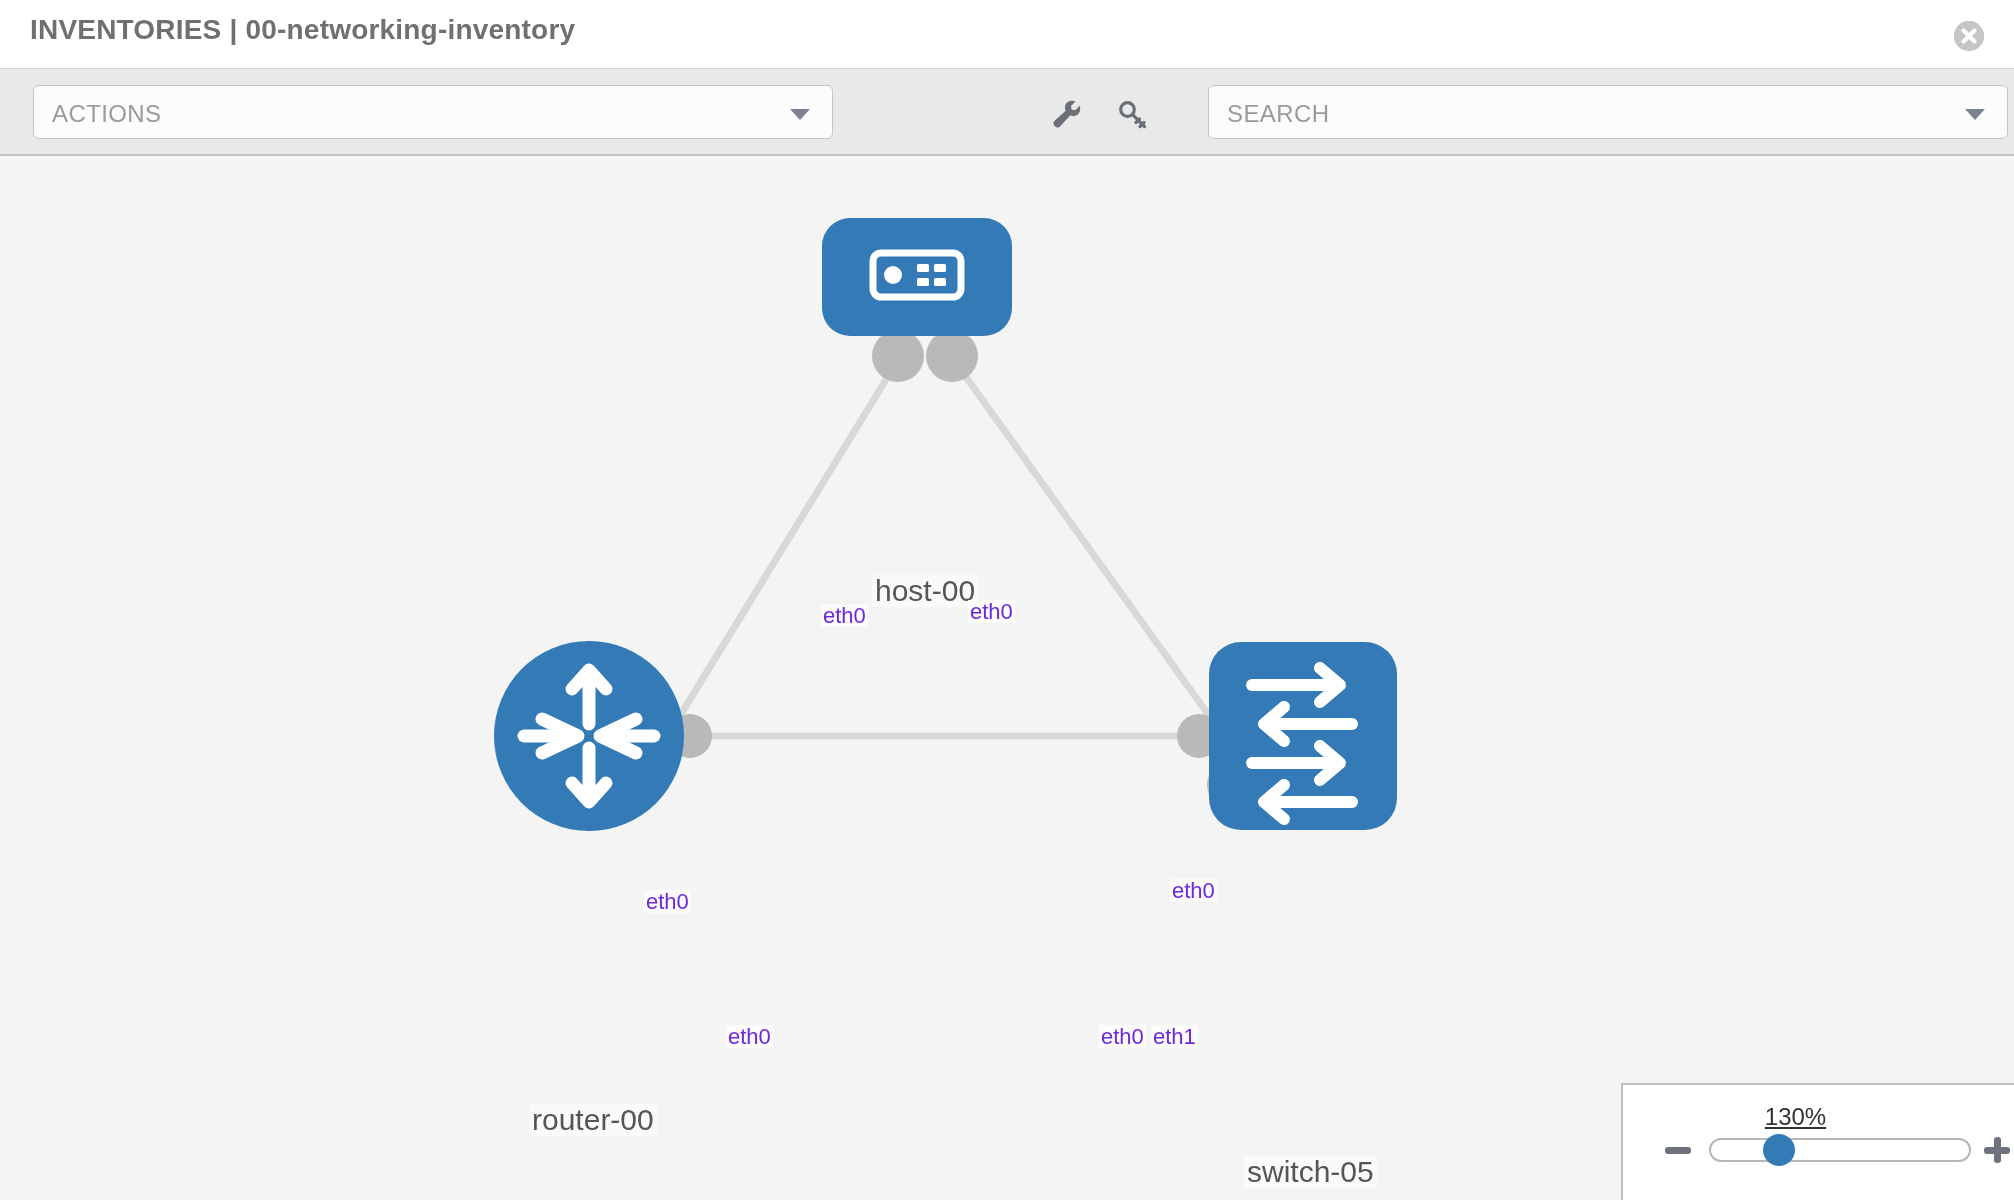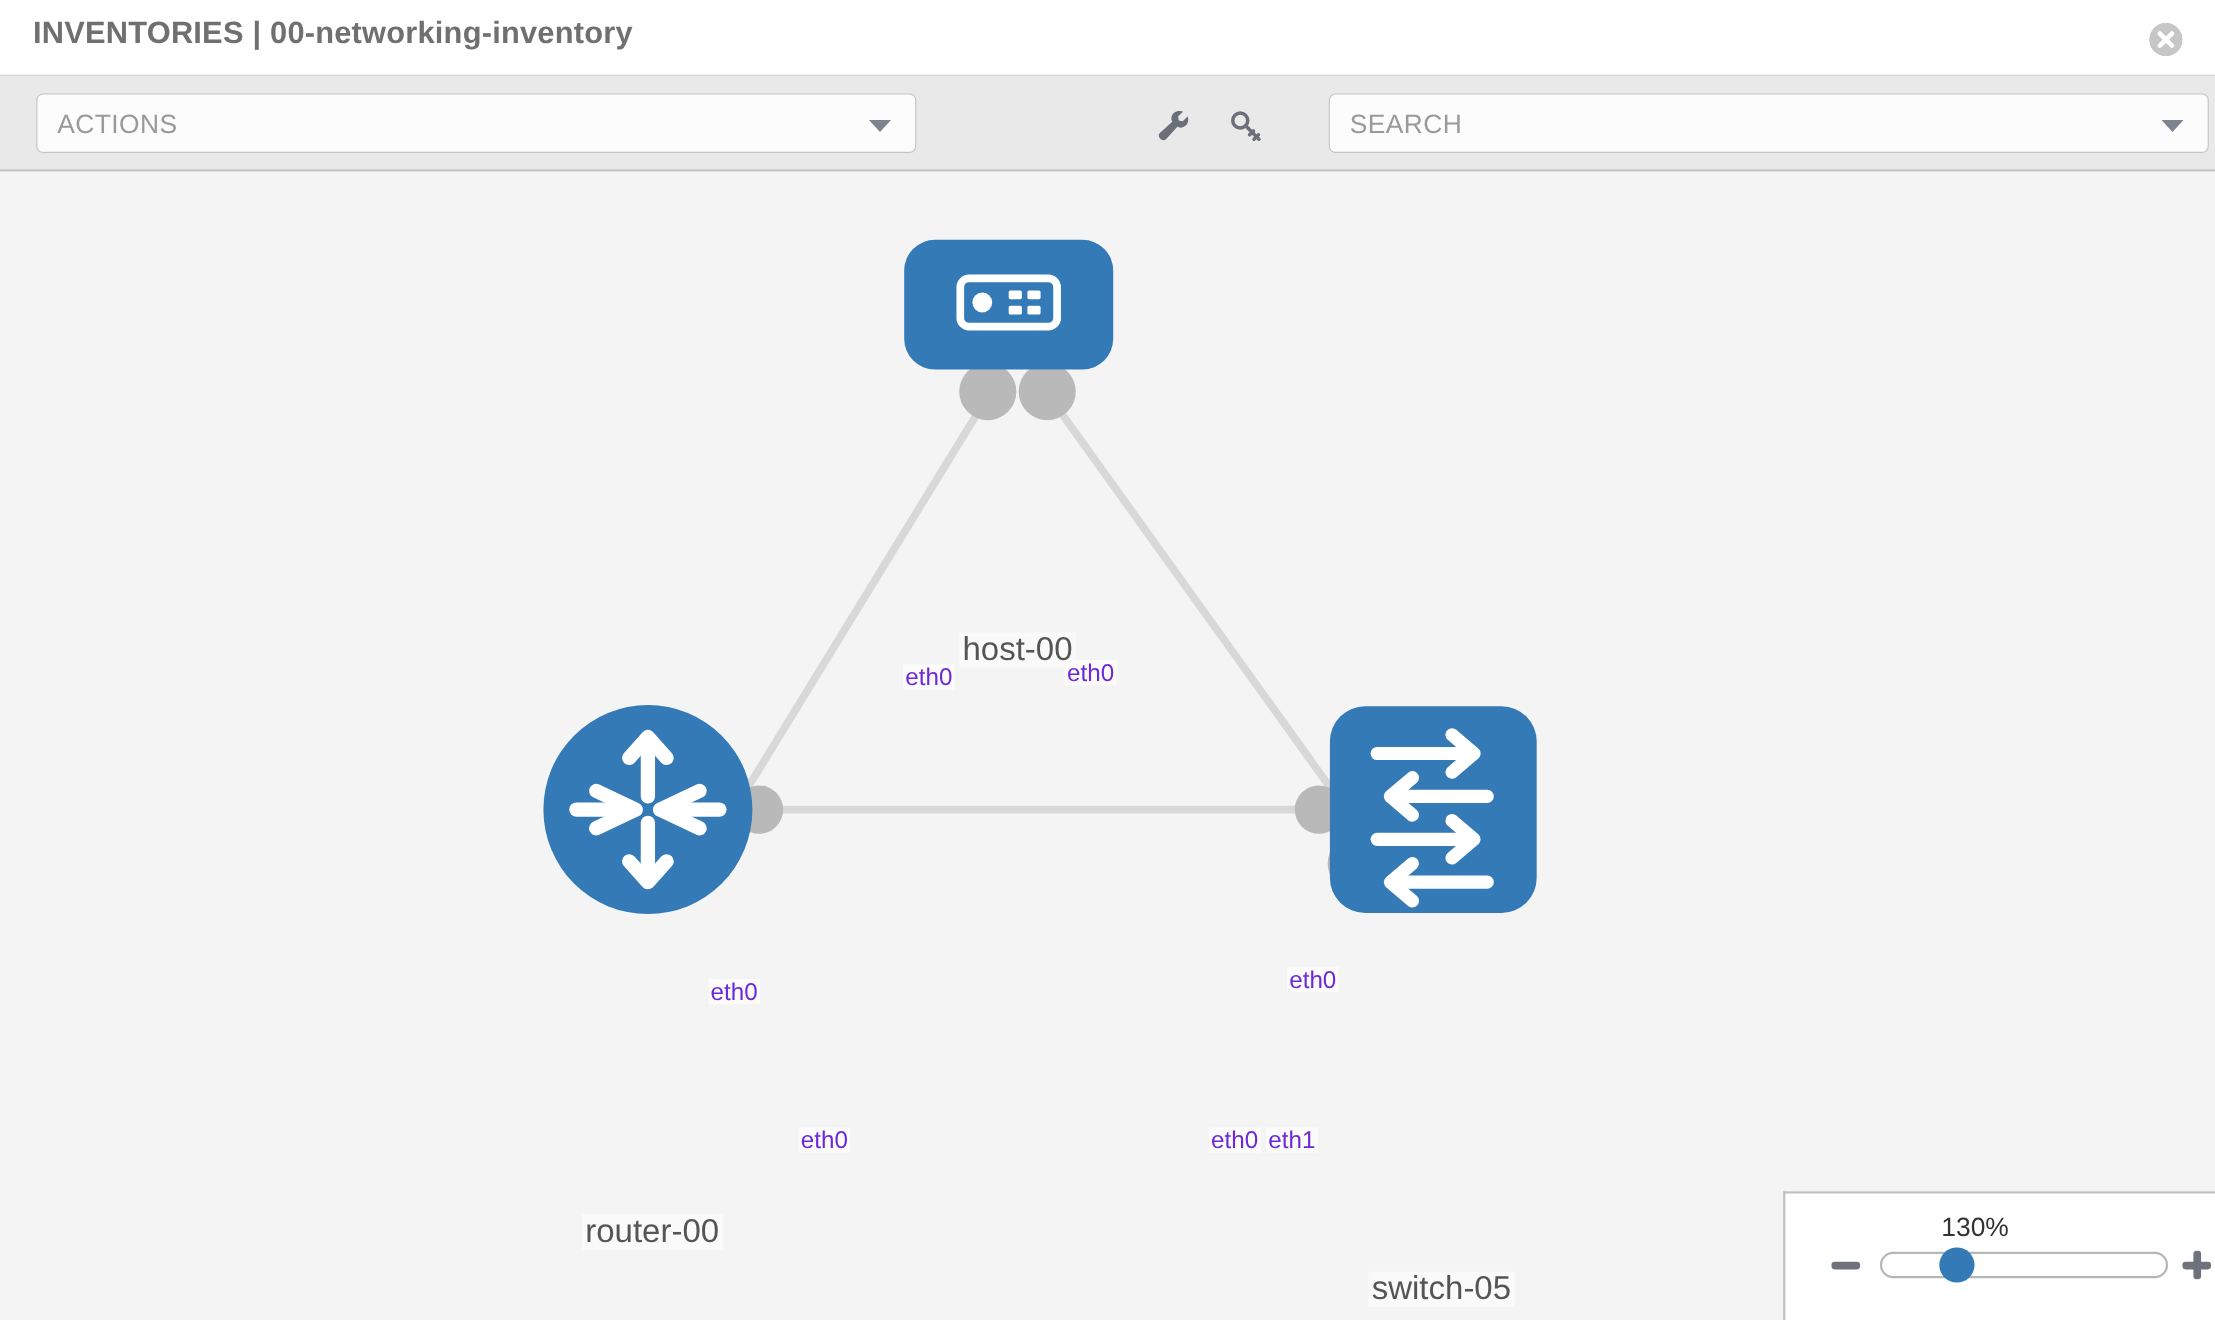--- a/index.html
+++ b/index.html
@@ -176,20 +176,21 @@
     box-sizing: border-box;
   }
   .zoom-value {
     position: absolute;
     left: 0;
     top: 18px;
     width: 345px;
     text-align: center;
     font-size: 24px;
     color: #333333;
+    text-decoration: underline;
   }
   .zoom-minus {
     position: absolute;
     left: 42px;
     top: 62px;
     width: 26px;
     height: 7px;
     border-radius: 3px;
     background: #6d727c;
     cursor: pointer;

